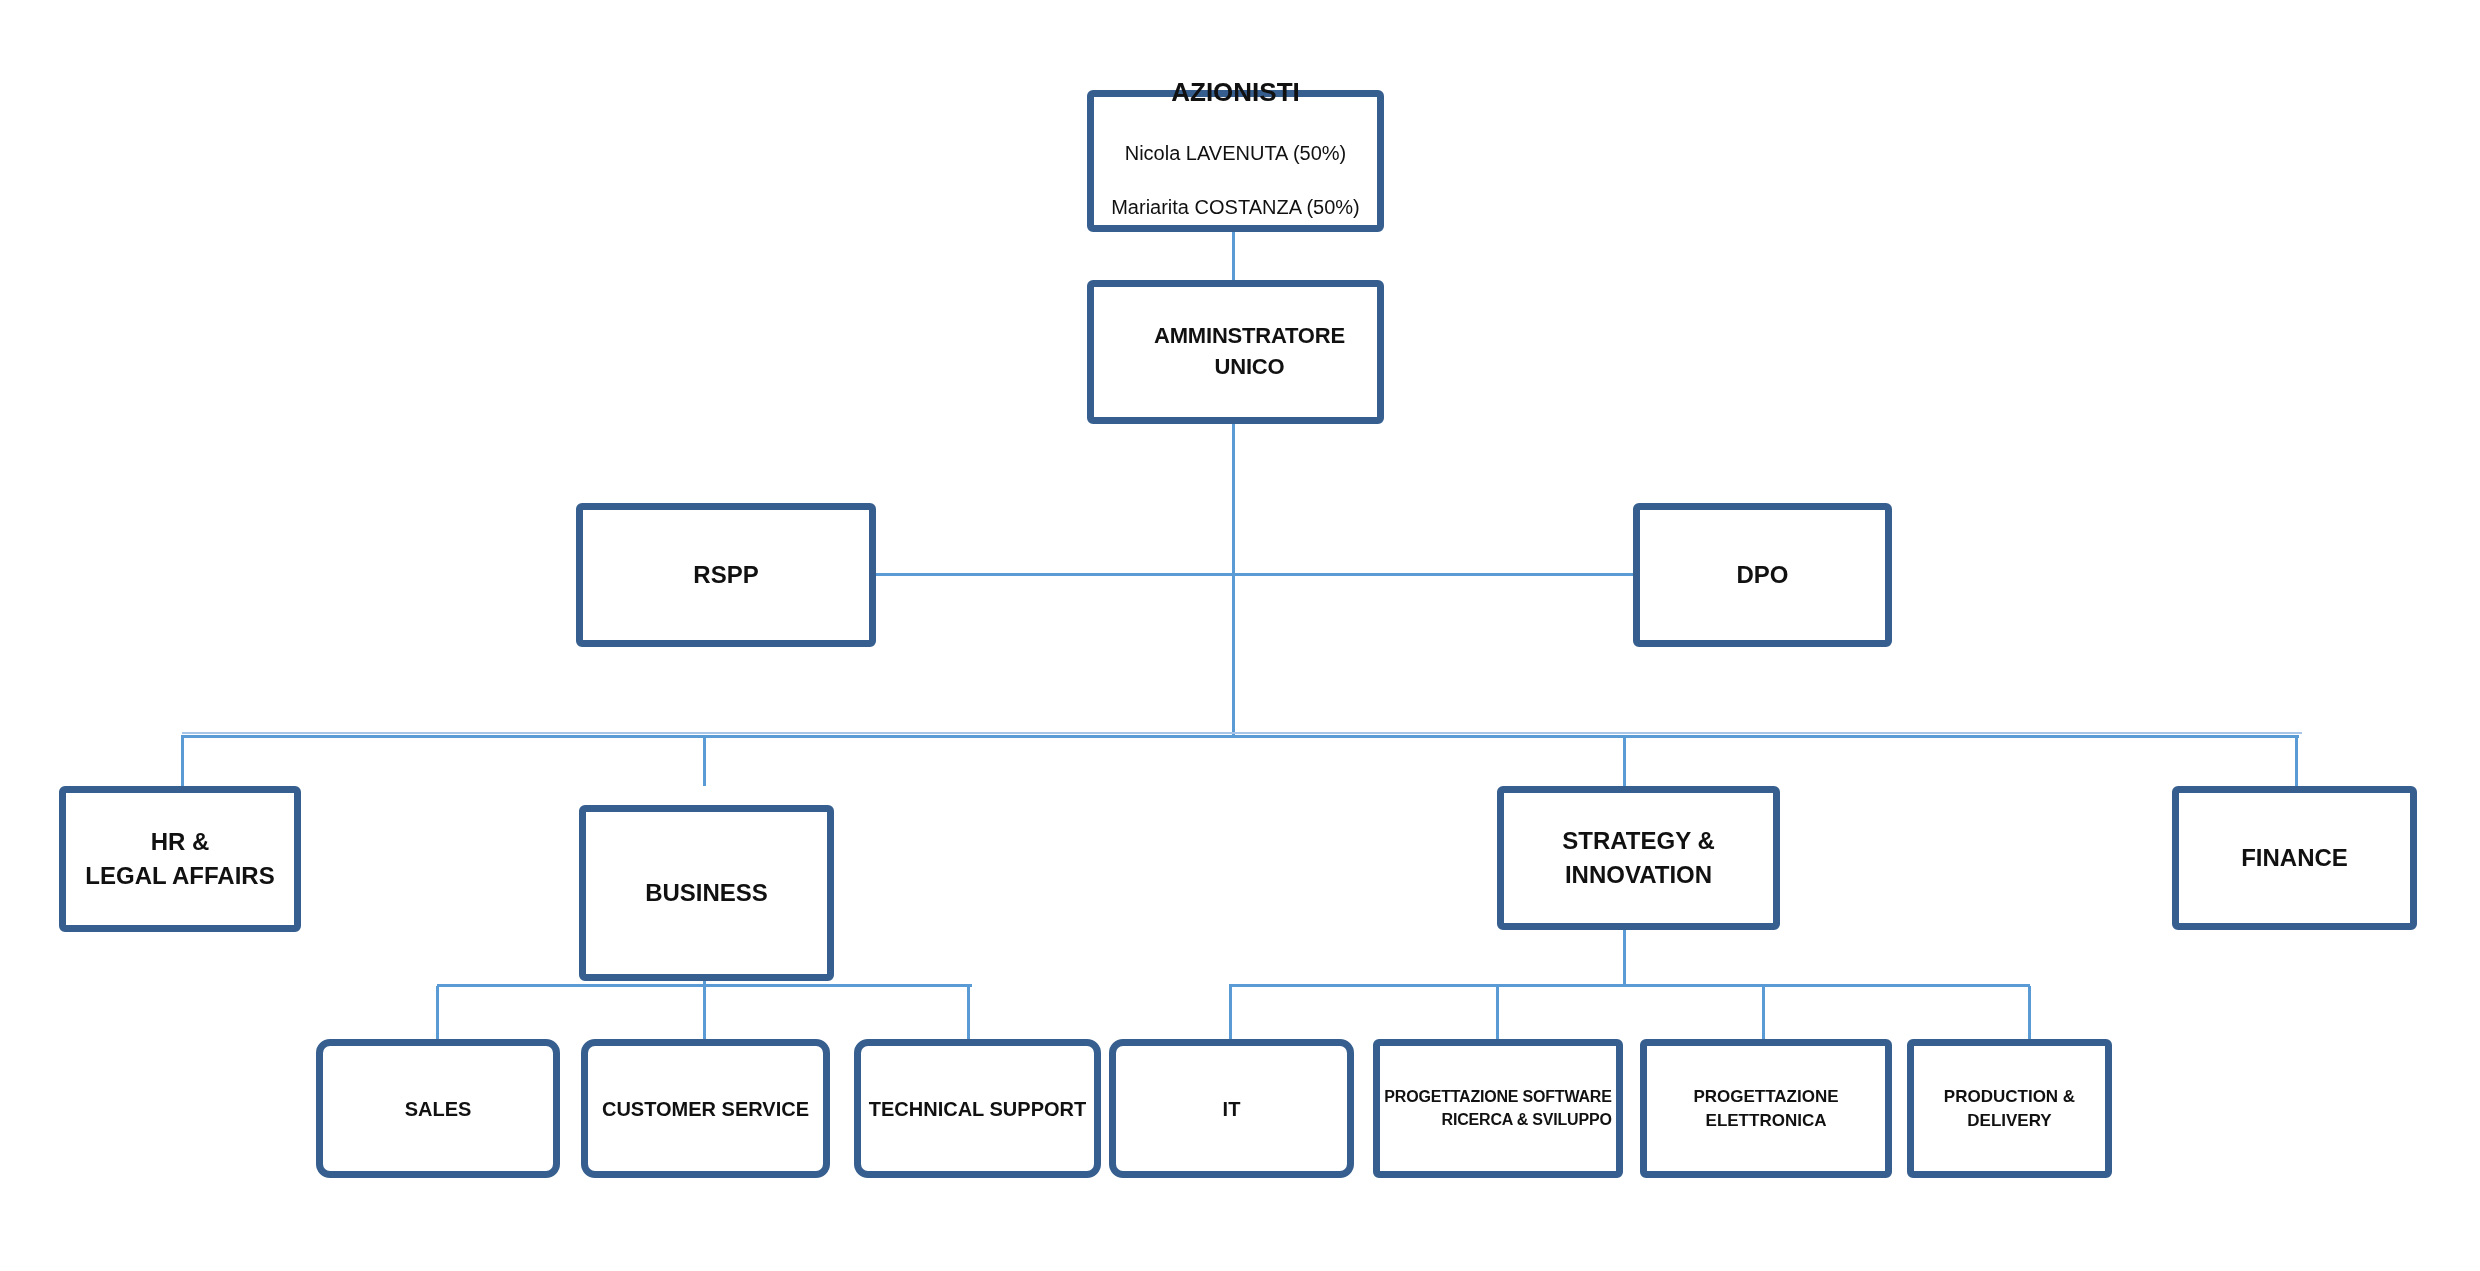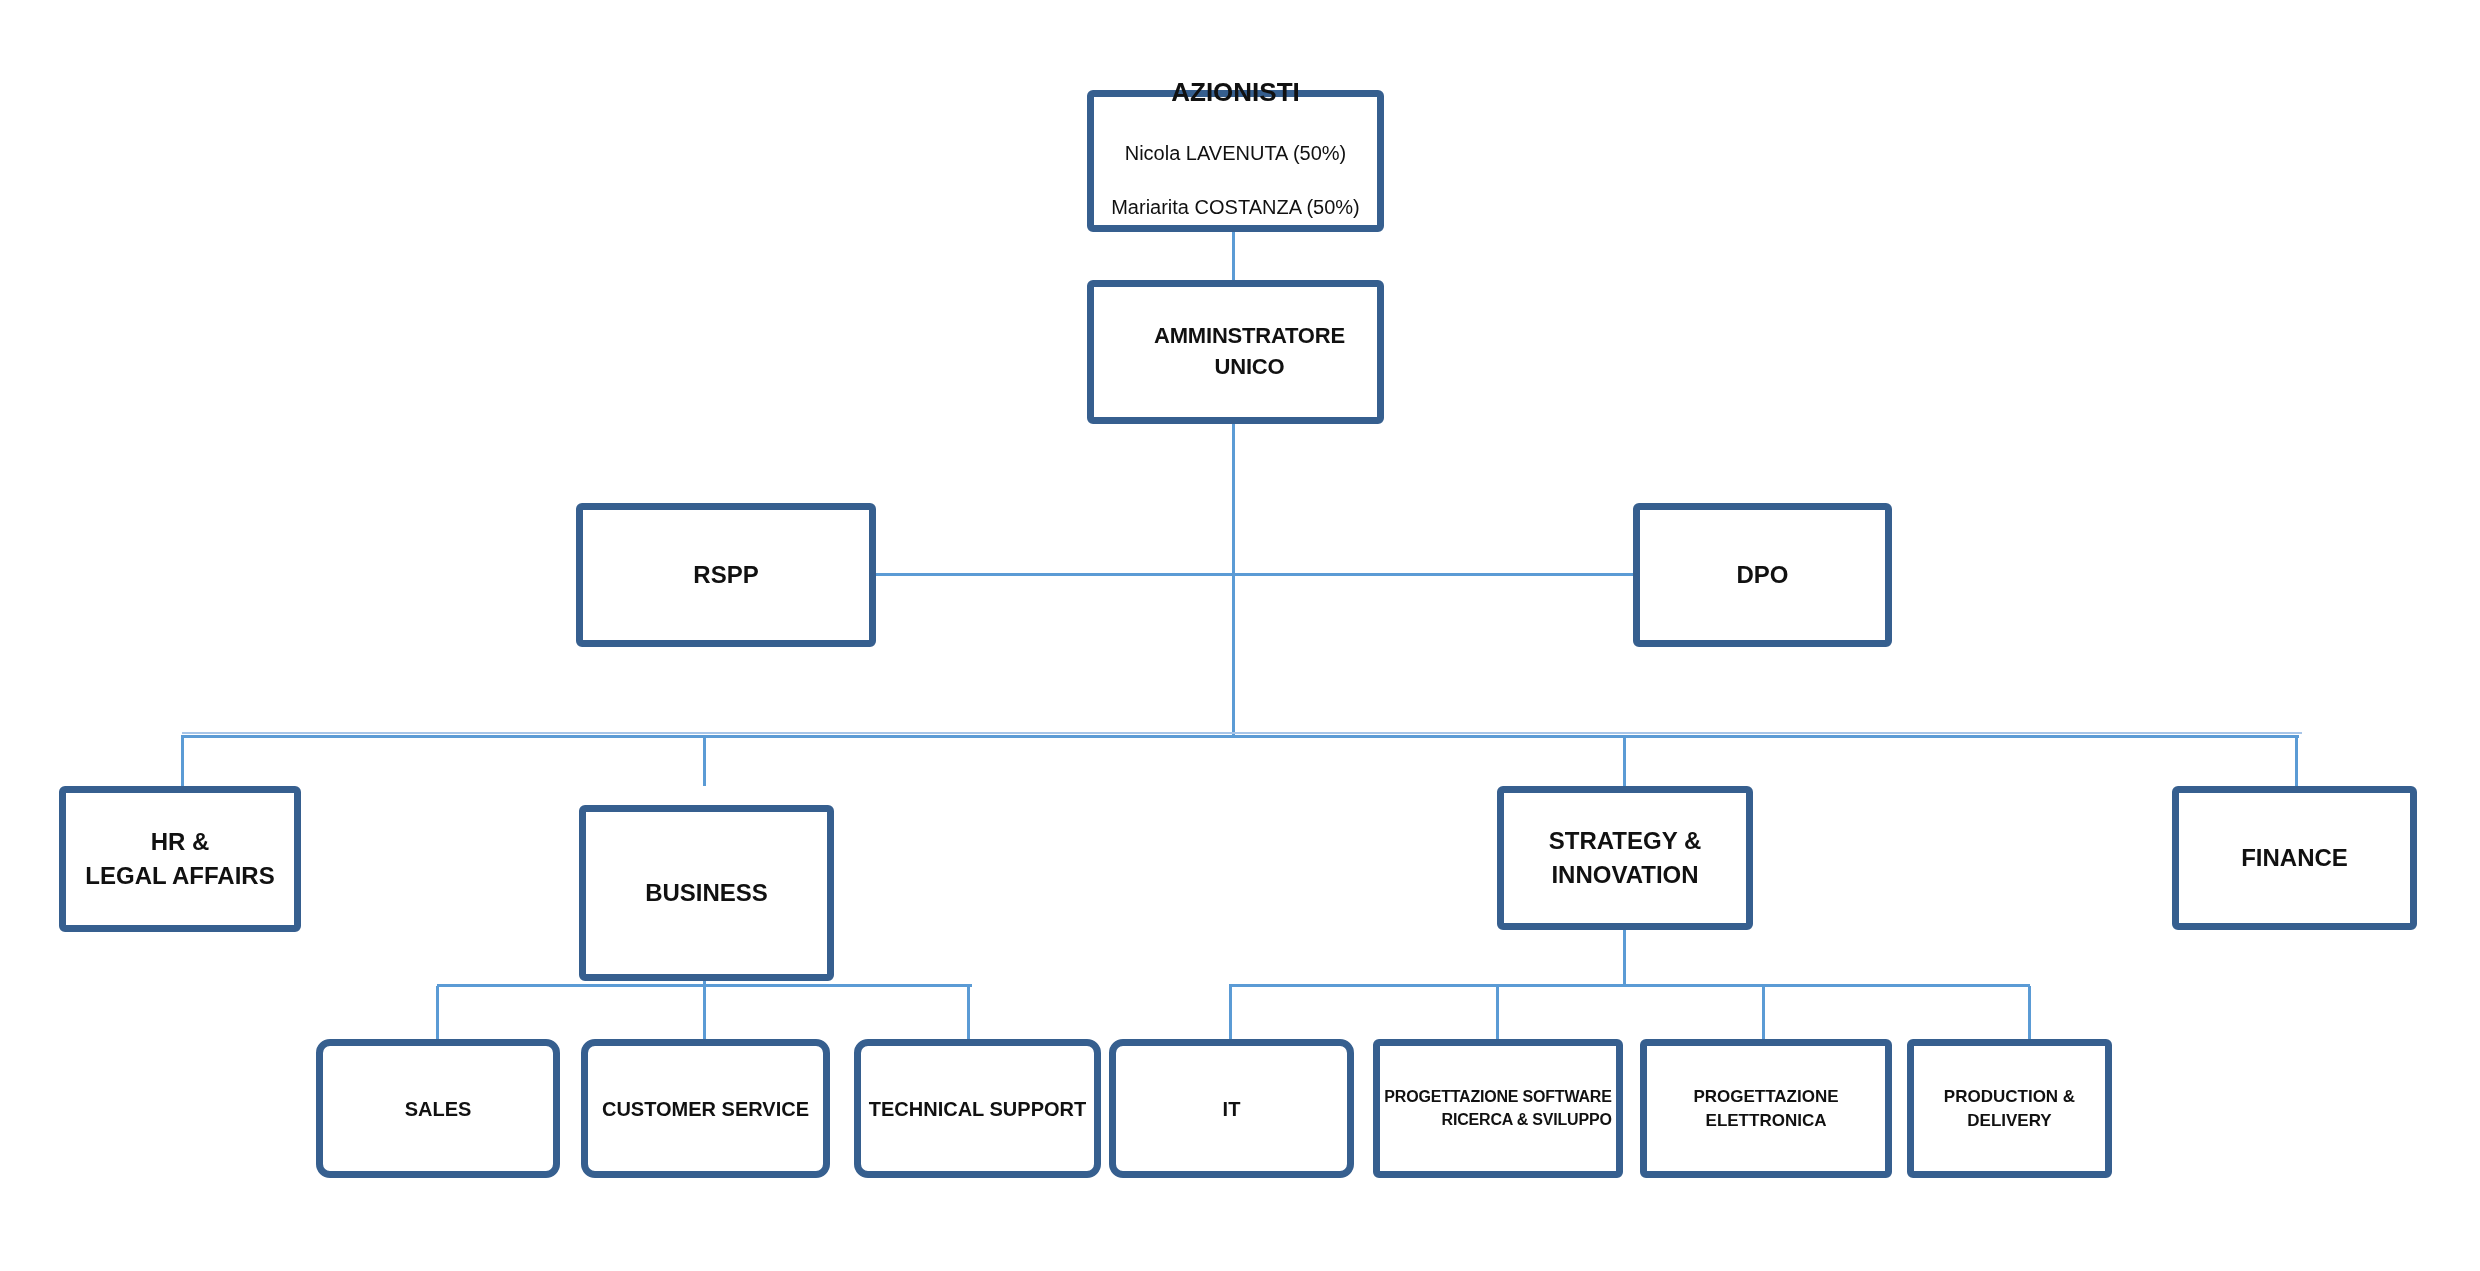--- a/index.html
+++ b/index.html
@@ -98,21 +98,21 @@
 
   <div class="node sz24" style="left:59px;top:786px;width:242px;height:146px;">
     <div class="label">HR &amp;
 LEGAL AFFAIRS</div>
   </div>
 
   <div class="node sz24" style="left:579px;top:786px;width:255px;height:176px;margin-top:19px;">
     <div class="label">BUSINESS</div>
   </div>
 
-  <div class="node sz24" style="left:1497px;top:786px;width:256px;height:144px;">
+  <div class="node sz24" style="left:1497px;top:786px;width:283px;height:144px;">
     <div class="label">STRATEGY &amp;
 INNOVATION</div>
   </div>
 
   <div class="node sz24" style="left:2172px;top:786px;width:245px;height:144px;">
     <div class="label">FINANCE</div>
   </div>
 
   <div class="node sz20" style="left:316px;top:1039px;width:244px;height:139px;">
     <div class="label">SALES</div>

